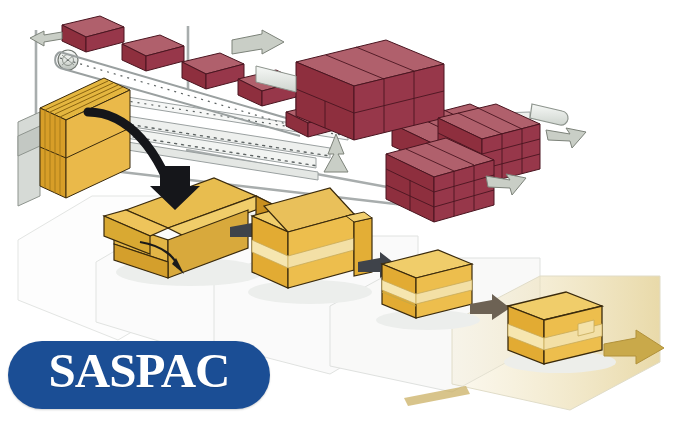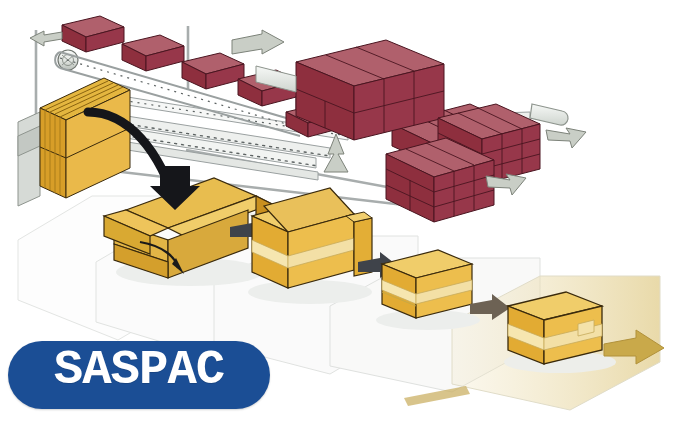--- a/index.html
+++ b/index.html
@@ -37,21 +37,21 @@
     box-shadow:0 1px 2px rgba(0,0,0,0.18);
   }
   .logo-text{
     position:absolute;
     left:0; top:0;
     width:100%; height:100%;
     display:flex;
     align-items:center;
     justify-content:center;
     color:#ffffff;
-    font-family:Liberation Mono, monospace;
+    font-family:Liberation Serif, serif;
     font-weight:bold;
     font-size:49px;
     letter-spacing:-1px;
     line-height:1;
     padding-bottom:10px;
     box-sizing:border-box;
     text-shadow:0 1px 0 rgba(0,0,0,0.12);
     user-select:none;
   }
   .sr{

